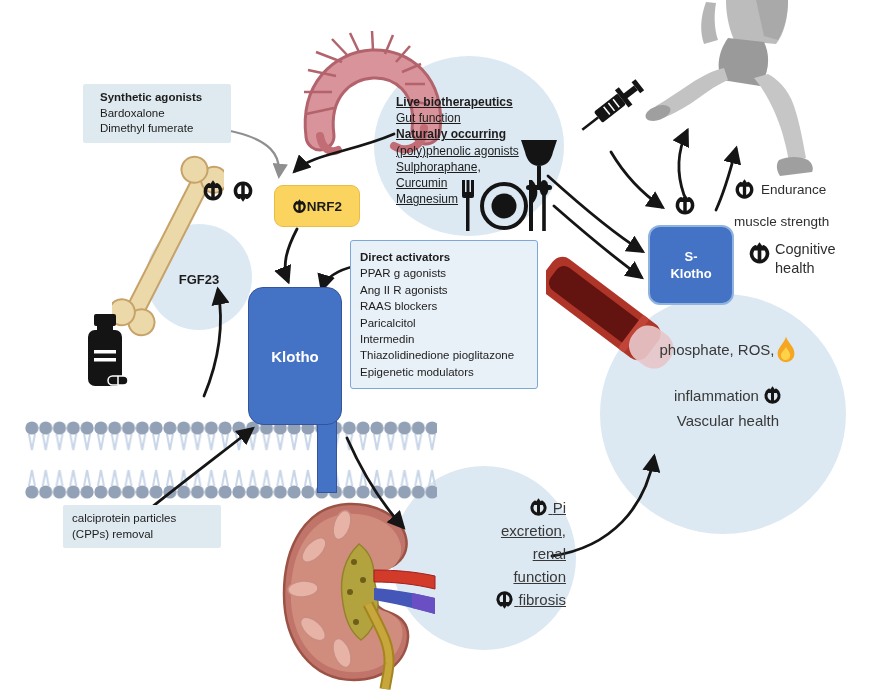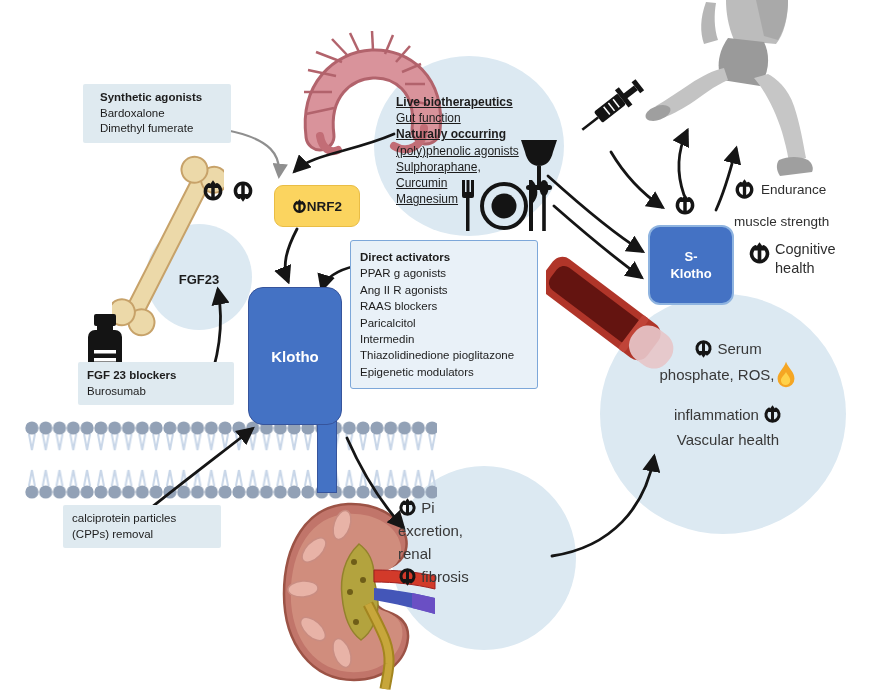--- a/index.html
+++ b/index.html
@@ -243,24 +243,20 @@
     <div>Paricalcitol</div>
     <div>Intermedin</div>
     <div>Thiazolidinedione pioglitazone</div>
     <div>Epigenetic modulators</div>
   </div>
 
   <div class="bluebox" style="left:248px;top:287px;width:92px;height:136px;border-radius:15px;border:1.5px solid #36549c;font-size:15px;">
     <span>Klotho</span>
   </div>
 
-  <div class="txtbox" style="left:78px;top:362px;width:138px;">
-    <div class="bt">FGF 23 blockers</div>
-    <div>Burosumab</div>
-  </div>
 
   <div class="txtbox" style="left:63px;top:505px;width:140px;">
     <div>calciprotein particles</div>
     <div>(CPPs) removal</div>
   </div>
 
   <div class="bluebox" style="left:648px;top:225px;width:82px;height:76px;border-radius:12px;border:2px solid #8fb4e0;font-size:13px;line-height:17px;">
     <div>
       <div>S-</div>
       <div>Klotho</div>
@@ -286,49 +282,44 @@
         <use href="#sym-up"></use>
       </svg>
     <div>
       <div>Cognitive</div>
       <div>health</div>
     </div>
   </div>
 
   <div class="abs big" style="left:638px;top:336px;width:180px;text-align:center;line-height:25px;">
     <div>
-      <svg class="gly" width="19" height="19">
-          <use href="#sym-down"></use>
-        </svg>
-      <span>Serum</span>
-    </div>
-    <div>
       <span>phosphate, ROS,</span><svg class="icon-inline" width="22" height="27" viewBox="0 0 26 32" style="vertical-align:-8px">
           <path d="M13,1 C16,9 23,13 23,21 A10,10 0 0 1 3,21 C3,14 10,10 13,1 Z" fill="#f5a623"></path>
           <path d="M13,13 C15,17 18,19 18,23 A5.5,5.5 0 0 1 7,23 C7,19 11,17 13,13 Z" fill="#ffd24a"></path>
         </svg>
     </div>
-    <div style="margin-top:14px">
+    <div style="margin-top:20px">
       <span>inflammation</span>
       <svg class="gly" width="19" height="19">
           <use href="#sym-up"></use>
         </svg>
     </div>
     <div>Vascular health</div>
   </div>
 
-  <div class="abs big" style="left:398px;top:496px;width:168px;text-align:left;line-height:23px;">
+  <div class="abs big" style="left:398px;top:496px;width:168px;text-align:right;line-height:23px;text-decoration:underline;">
     <div>
       <svg class="gly" width="19" height="19">
           <use href="#sym-up"></use>
         </svg>
       <span>Pi</span>
     </div>
     <div>excretion,</div>
     <div>renal</div>
+    <div>function</div>
     <div style="margin-top:0">
       <svg class="gly" width="19" height="19">
           <use href="#sym-down"></use>
         </svg>
       <span>fibrosis</span>
     </div>
   </div>
 
 </div>
 

